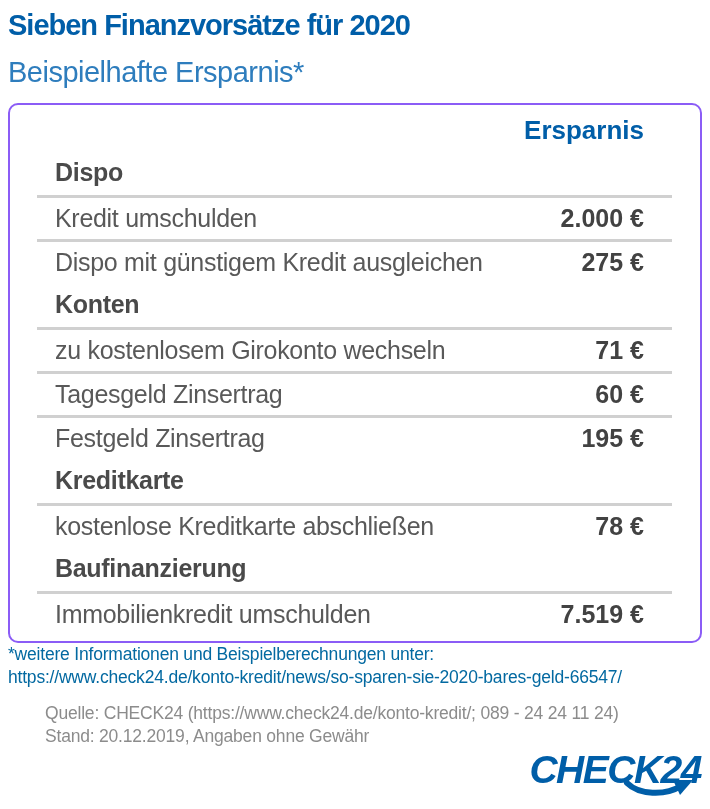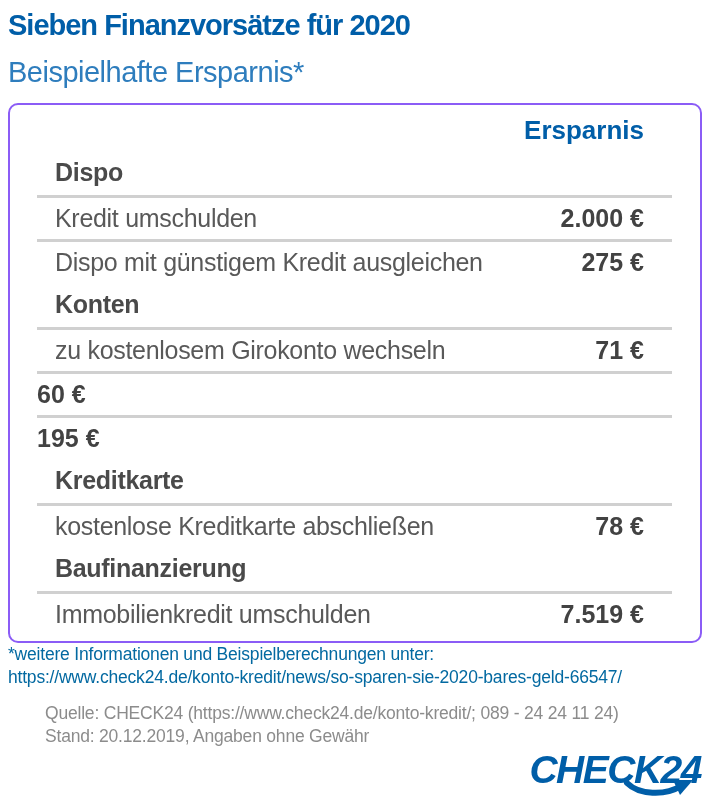--- a/index.html
+++ b/index.html
@@ -140,24 +140,26 @@
     <div class="row category">
       <span class="cat">Konten</span>
     </div>
 
     <div class="row data">
       <span class="label">zu kostenlosem Girokonto wechseln</span>
       <span class="value">71 €</span>
     </div>
 
     <div class="row data">
+      <span class="label">Tagesgeld Zinsertrag</span>
       <span class="value">60 €</span>
     </div>
 
     <div class="row data">
+      <span class="label">Festgeld Zinsertrag</span>
       <span class="value">195 €</span>
     </div>
 
     <div class="row category">
       <span class="cat">Kreditkarte</span>
     </div>
 
     <div class="row data">
       <span class="label">kostenlose Kreditkarte abschließen</span>
       <span class="value">78 €</span>

